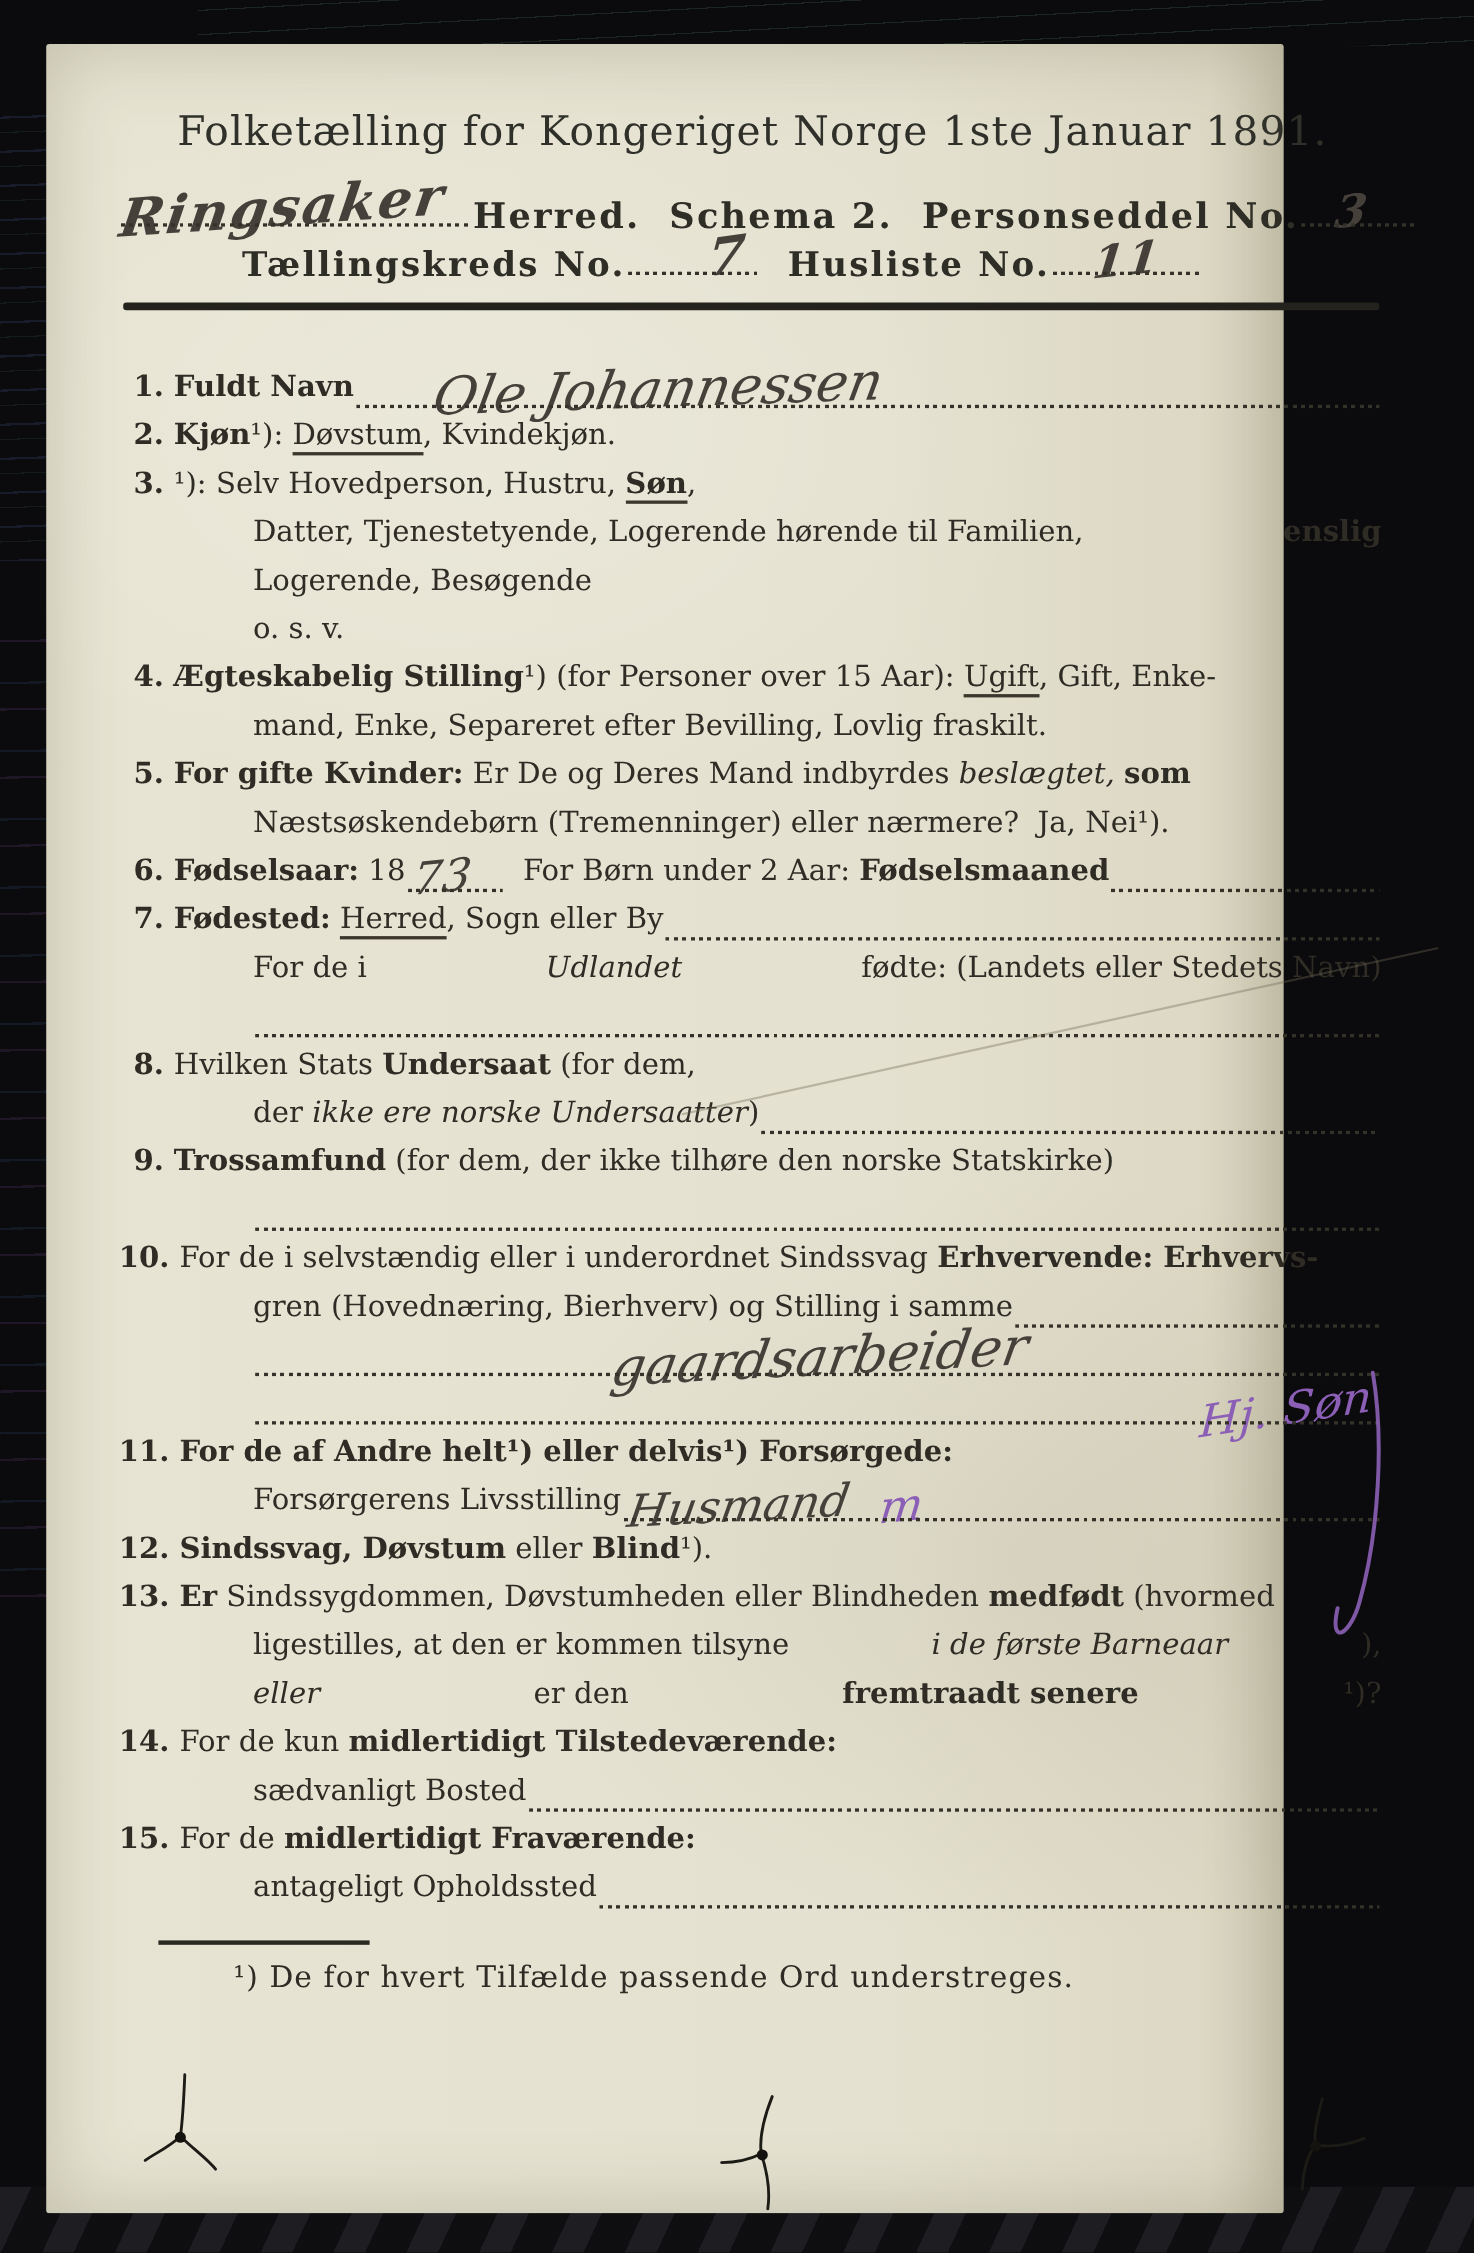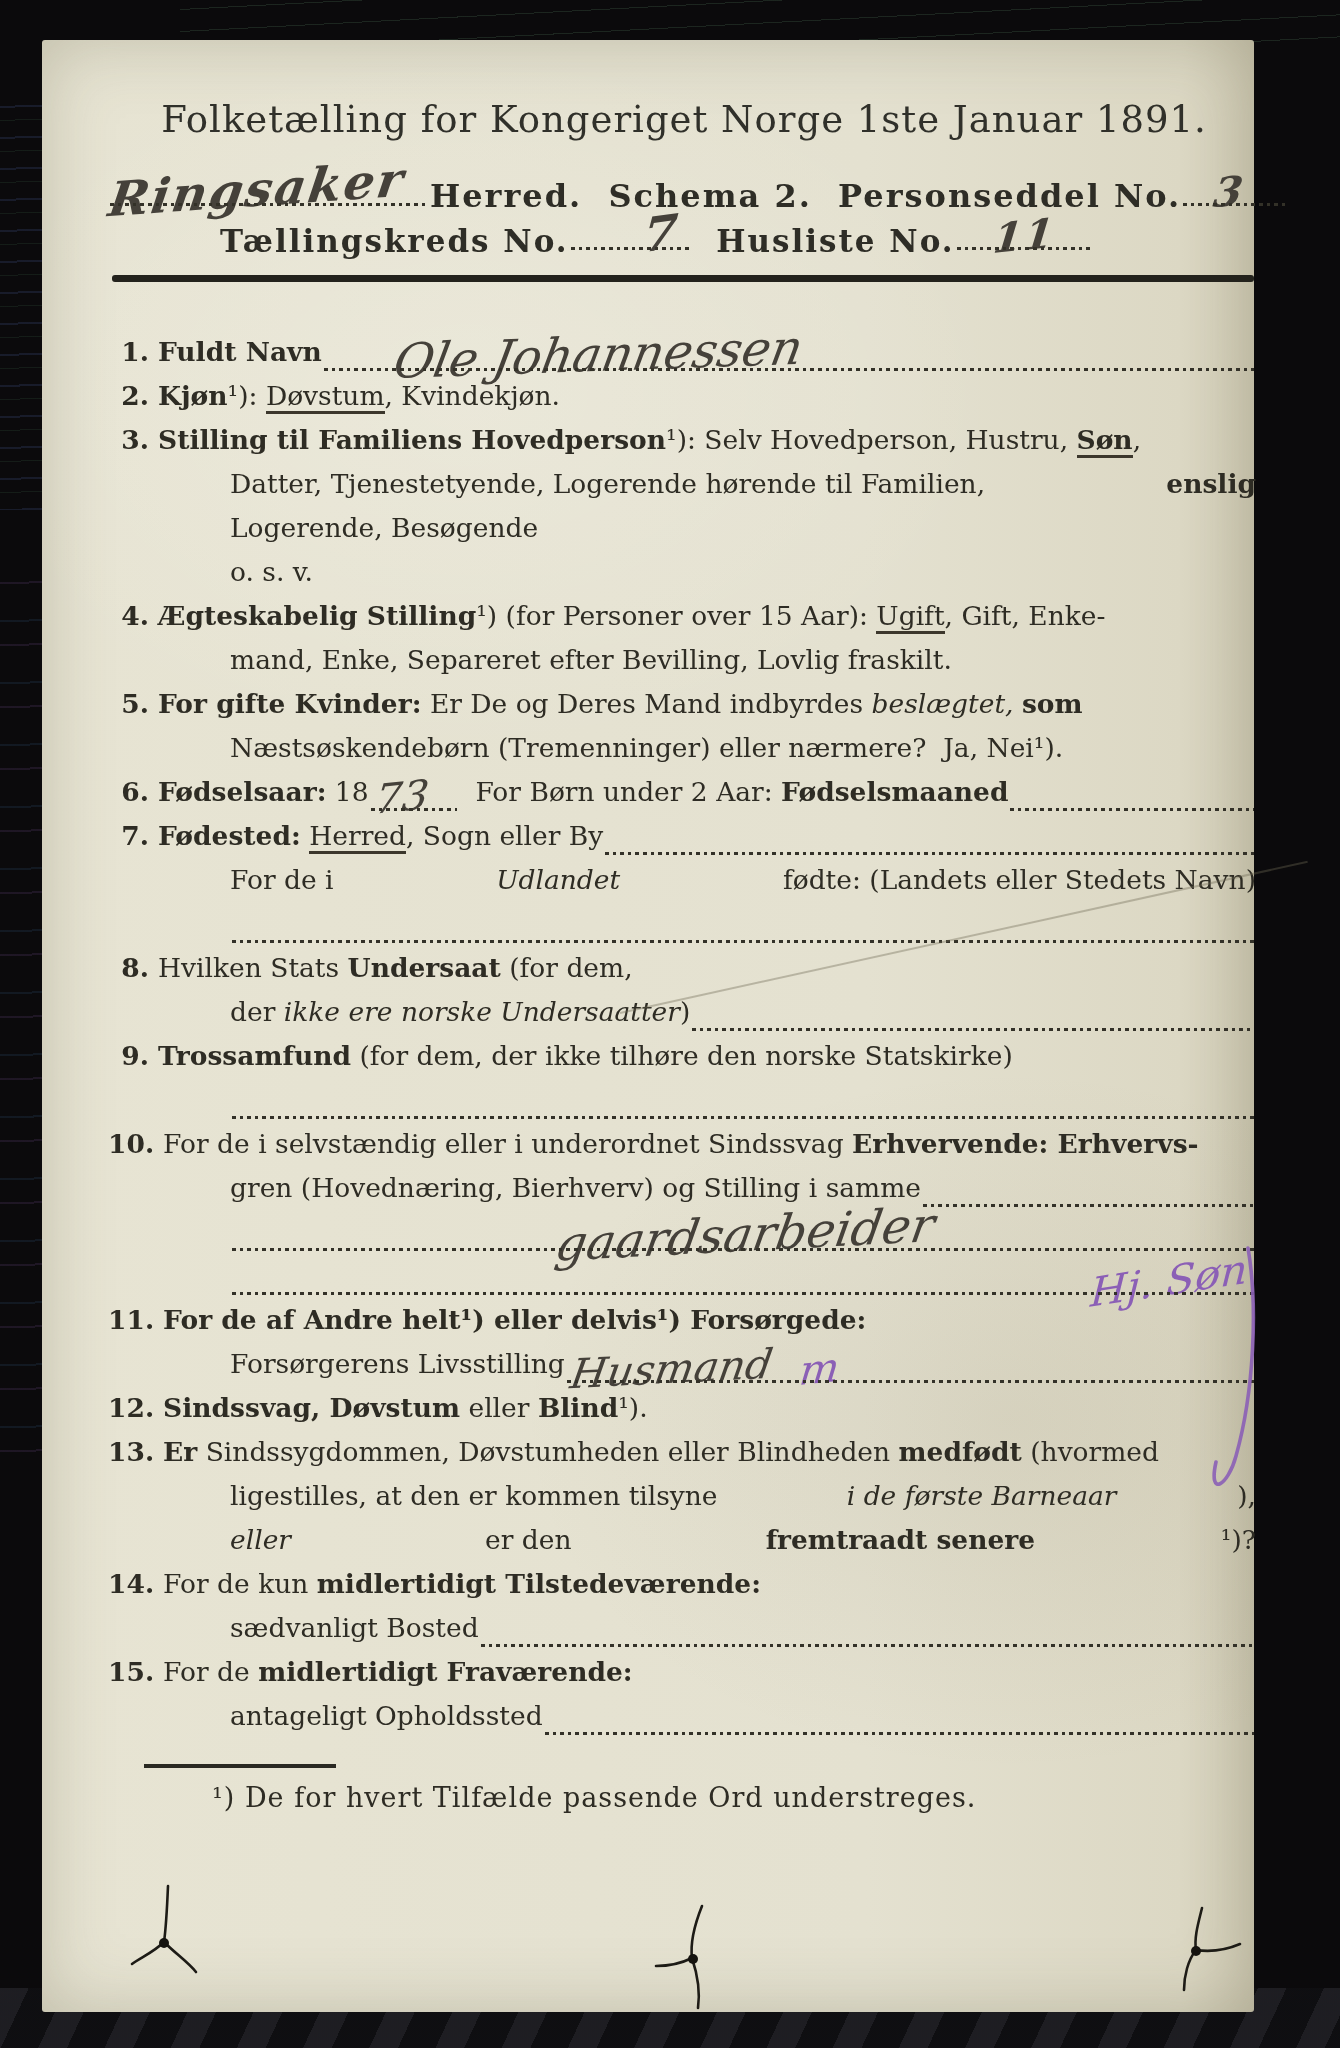--- a/index.html
+++ b/index.html
@@ -12,21 +12,21 @@
   .streak.s1{left:0;top:90px;width:120px;height:420px;
     background:repeating-linear-gradient(178deg,transparent 0 16px,rgba(70,90,150,.22) 16px 18px,transparent 18px 30px,rgba(90,160,110,.12) 30px 31px);}
   .streak.s2{left:0;top:560px;width:60px;height:900px;
     background:repeating-linear-gradient(179deg,transparent 0 22px,rgba(120,80,150,.18) 22px 24px,transparent 24px 60px,rgba(60,110,160,.15) 60px 62px);}
   .streak.s3{left:180px;top:0;width:1160px;height:42px;
     background:repeating-linear-gradient(177deg,transparent 0 9px,rgba(80,120,90,.25) 9px 10px,transparent 10px 22px);}
   .streak.s4{left:0;bottom:0;width:1340px;height:60px;
     background:repeating-linear-gradient(115deg,rgba(45,45,52,.55) 0 26px,rgba(15,15,18,.9) 26px 60px);}
 
   
-  .paper{position:absolute;left:42px;top:40px;width:1212px;height:1972px;
+  .paper{position:absolute;left:42px;top:40px;width:1125px;height:1972px;
     background:
       radial-gradient(ellipse 900px 600px at 35% 18%, rgba(255,255,250,.20), transparent 60%),
       radial-gradient(ellipse 700px 500px at 80% 70%, rgba(120,110,80,.10), transparent 70%),
       linear-gradient(90deg,#e7e4d3 0%,#e4e1d0 68%,#dcd8c4 94%,#cfcab4 100%),
       #e2dfce;
     box-shadow:inset 0 0 70px rgba(95,90,62,.28);
     border-radius:3px;color:#2c2a22;}
   .content{position:absolute;left:66px;top:34px;width:1148px;}
 
   
@@ -123,21 +123,20 @@
               <span class="num">2.</span>
               <span class="s-b">Kjøn</span>
               <span>¹): </span>
               <span class="s-u">Døvstum</span>
               <span>, Kvindekjøn.</span>
             </div>
           </div>
           <div>
             <div class="line">
               <span class="num">3.</span>
-              <span class="s-b">Stilling til Familiens Hovedperson</span>
               <span>¹): Selv Hovedperson, Hustru, </span>
               <span class="s-bu">Søn</span>
               <span>,</span>
             </div>
             <div class="line cont">
               <span>Datter, Tjenestetyende, Logerende hørende til Familien, </span>
               <span class="s-b">enslig</span>
             </div>
             <div class="line cont">
               <span>Logerende, Besøgende</span>

